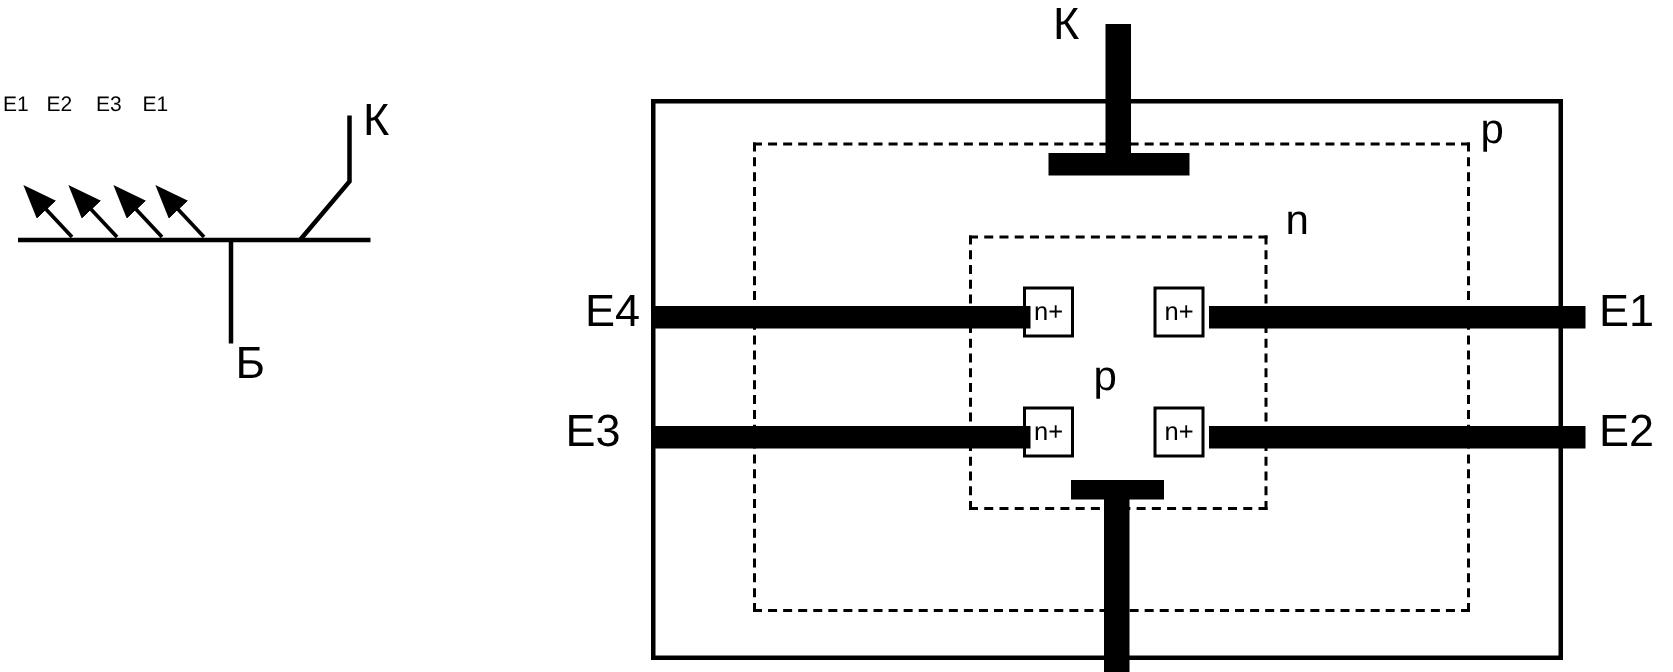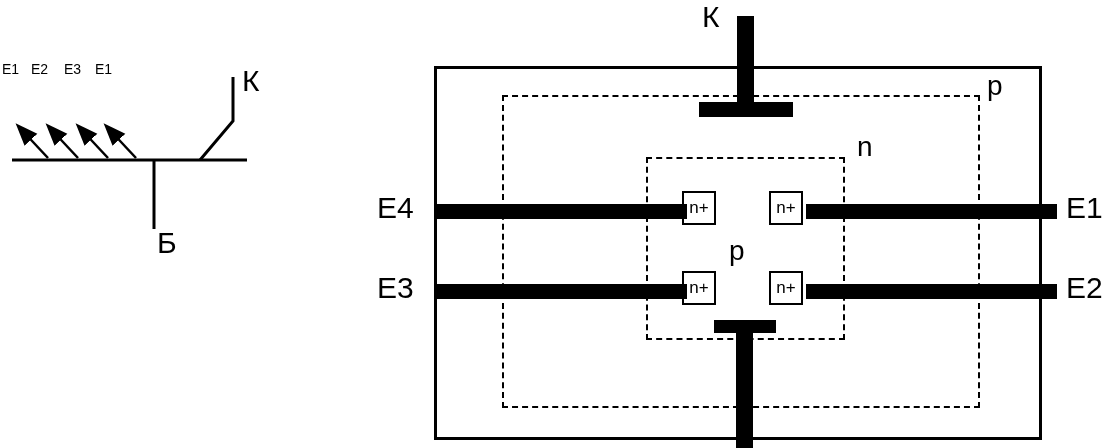--- a/index.html
+++ b/index.html
@@ -81,21 +81,21 @@
     <div class="nplus" style="left:769px;top:191px;">n+</div>
     <div class="nplus" style="left:682px;top:271px;">n+</div>
     <div class="nplus" style="left:769px;top:271px;">n+</div>
 
     <div class="bar" style="left:737px;top:16px;width:17px;height:88px;"></div>
     <div class="bar" style="left:699px;top:102px;width:94px;height:15px;"></div>
     <span class="abs lbl-big" style="left:702px;top:2px;">К</span>
 
     <div class="bar" style="left:434px;top:204px;width:253px;height:15px;"></div>
     <div class="bar" style="left:434px;top:284px;width:253px;height:15px;"></div>
-    <span class="abs lbl-big" style="left:377px;top:193px;">E4</span>
+    <span class="abs lbl-big" style="left:390px;top:193px;">E4</span>
     <span class="abs lbl-big" style="left:377px;top:273px;">E3</span>
 
     <div class="bar" style="left:806px;top:204px;width:251px;height:15px;"></div>
     <div class="bar" style="left:806px;top:284px;width:251px;height:15px;"></div>
     <span class="abs lbl-big" style="left:1066px;top:193px;">E1</span>
     <span class="abs lbl-big" style="left:1066px;top:273px;">E2</span>
 
     <div class="bar" style="left:714px;top:320px;width:62px;height:13px;"></div>
     <div class="bar" style="left:736px;top:330px;width:17px;height:118px;"></div>
   </div>

